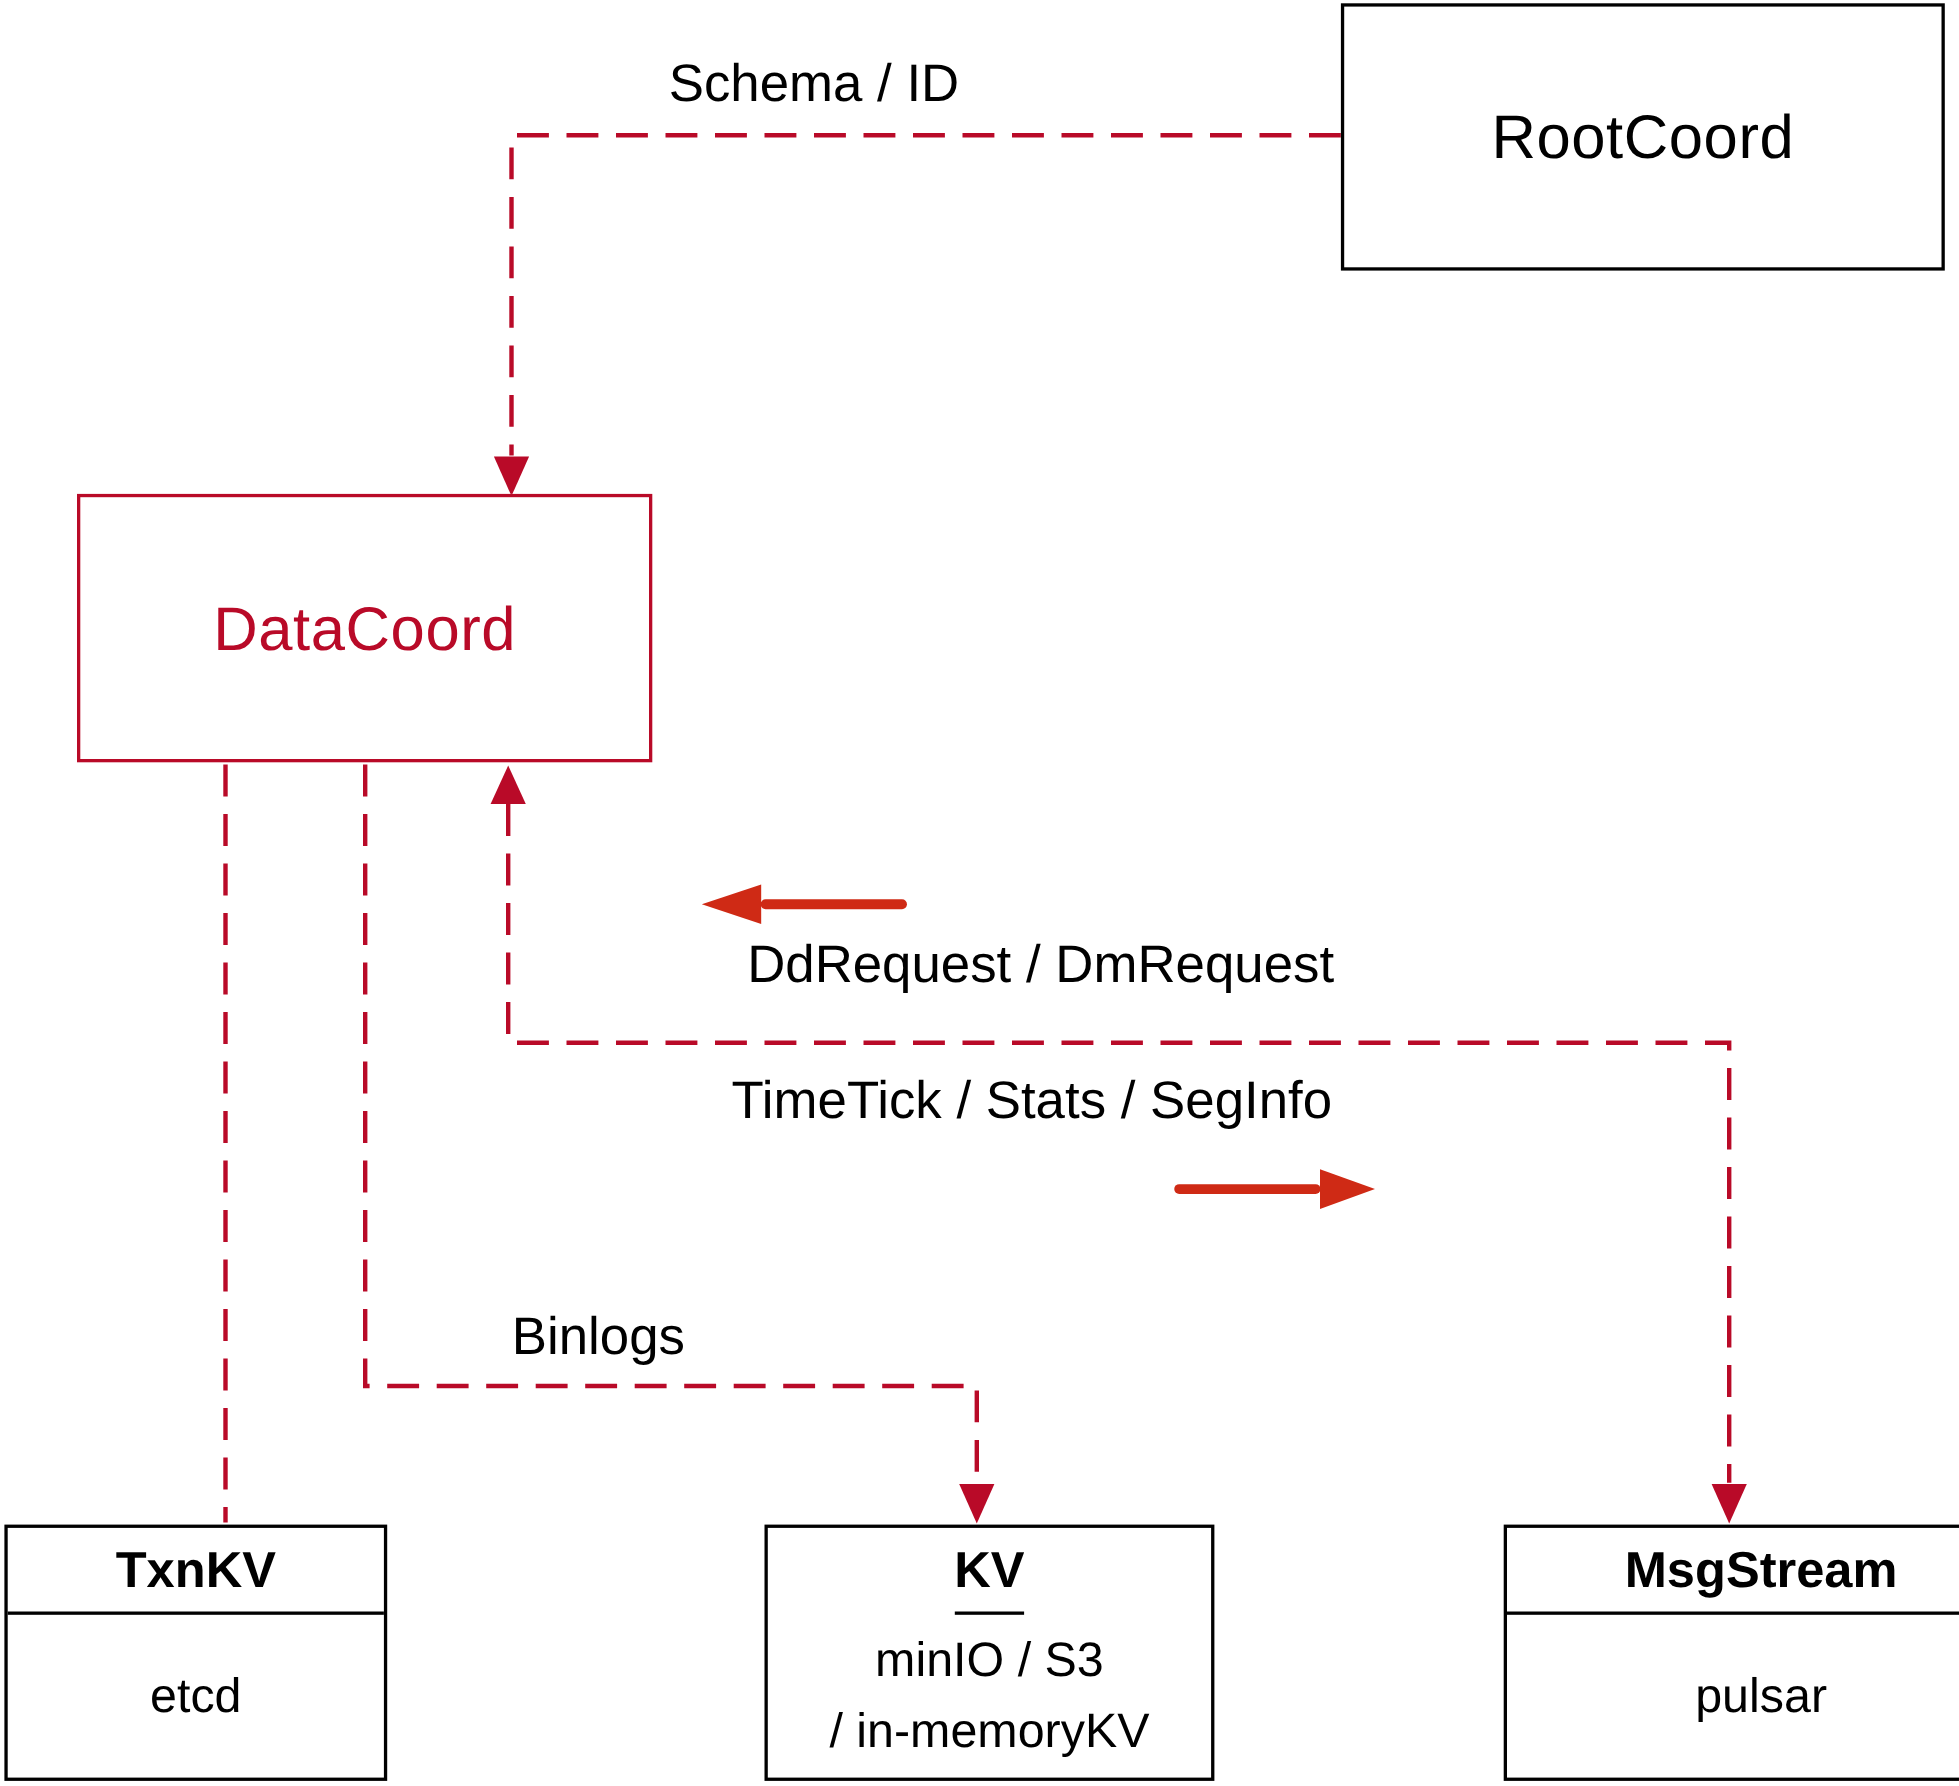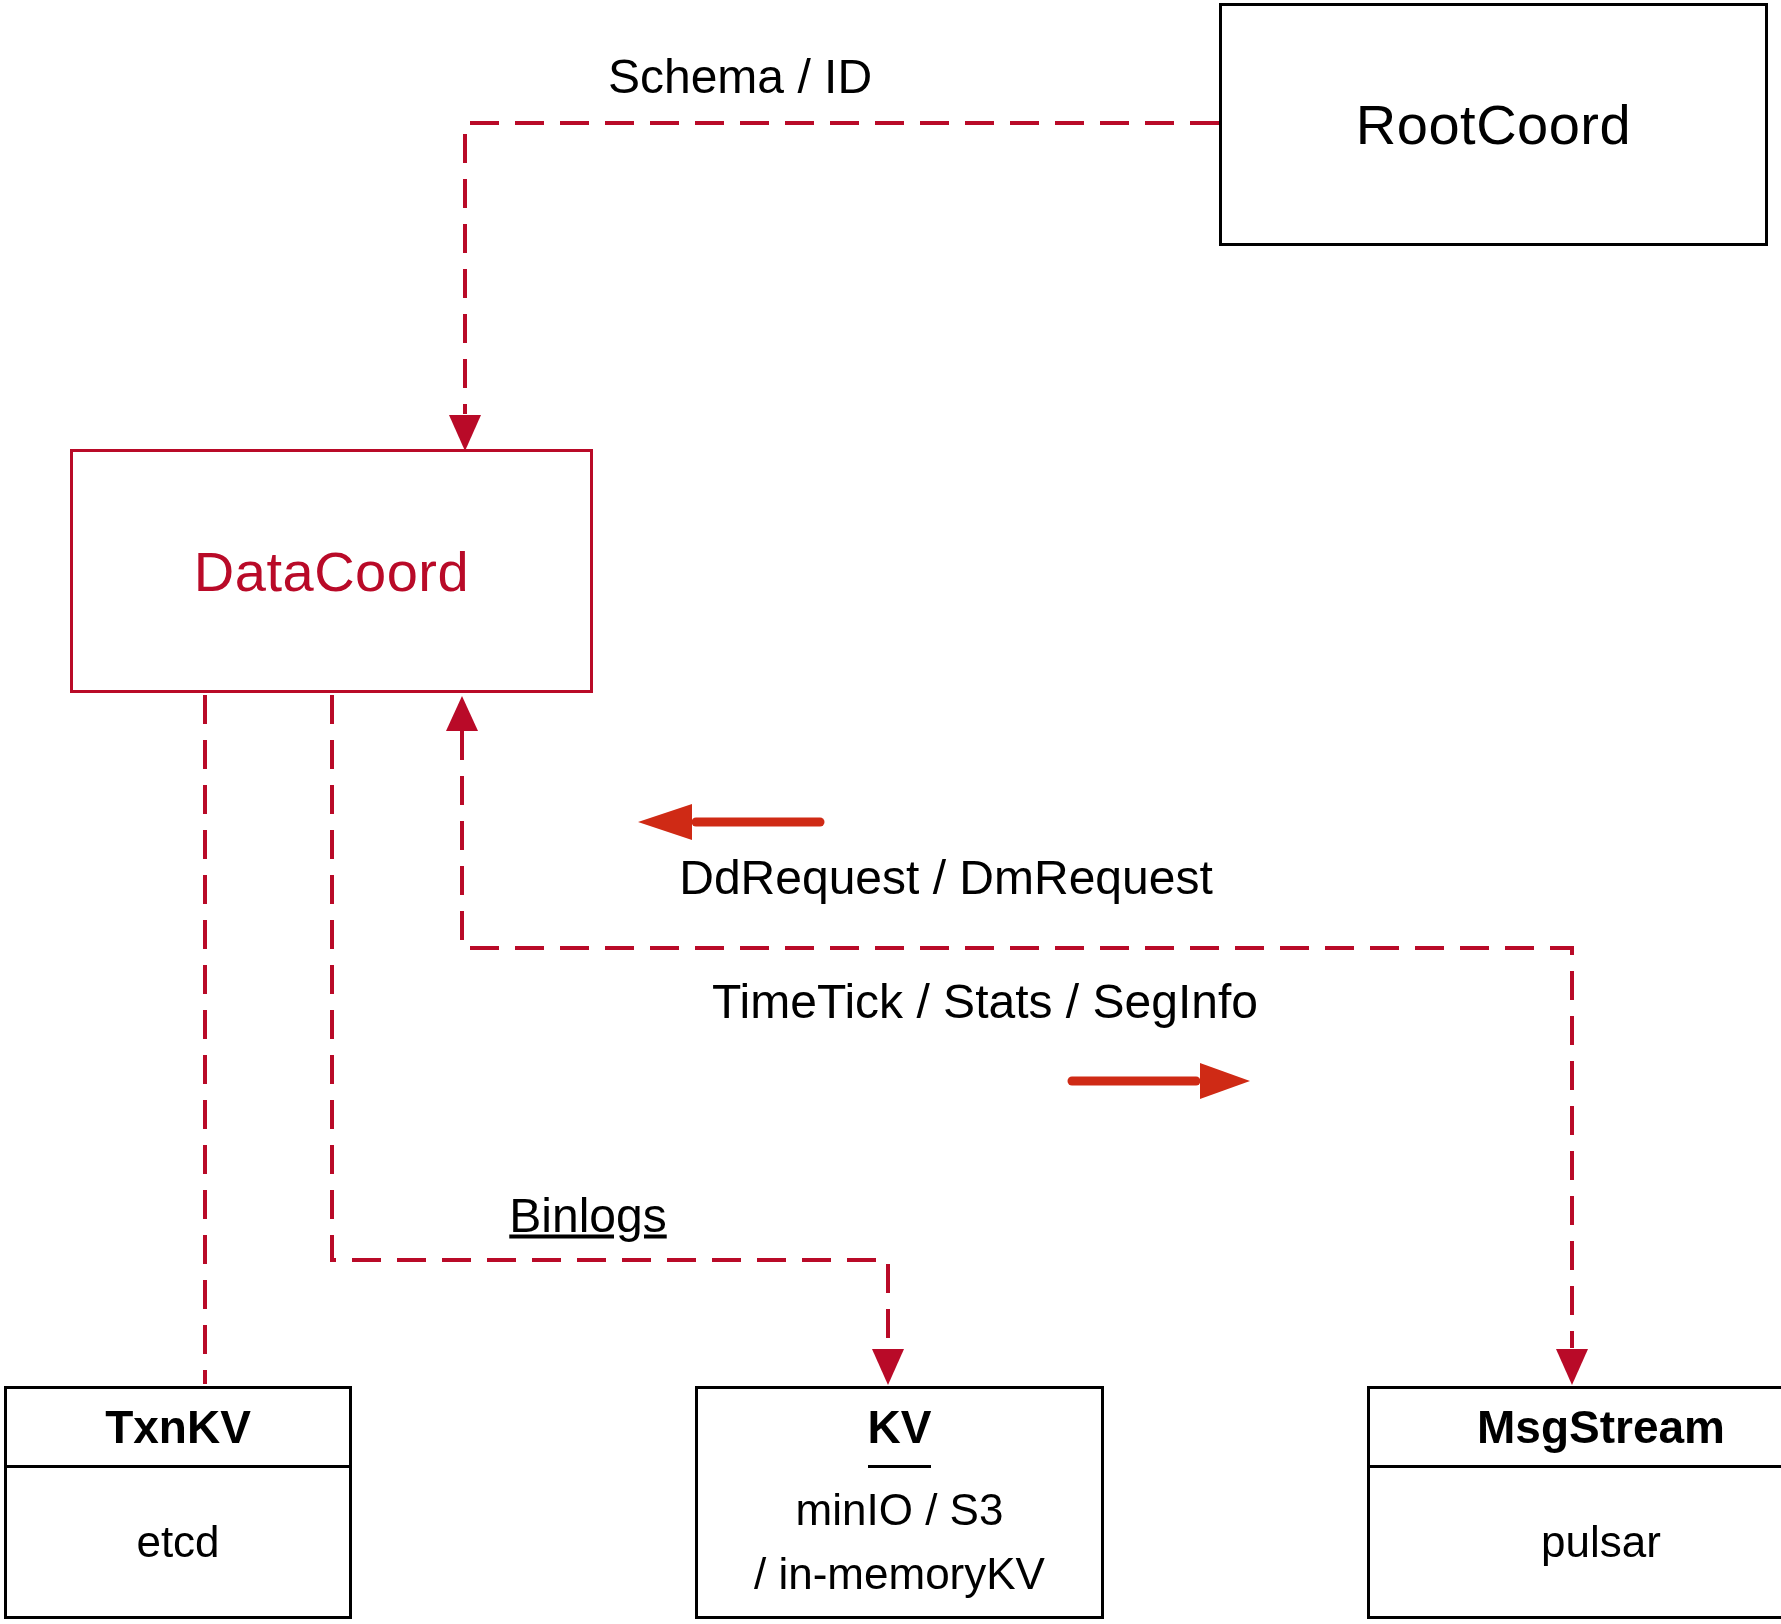--- a/index.html
+++ b/index.html
@@ -53,22 +53,22 @@
   <div class="node red bigtitle" style="left:70px;top:449px;width:523px;height:244px;">
     <span>DataCoord</span>
   </div>
 
   <div class="node black bigtitle" style="left:1219px;top:3px;width:549px;height:243px;">
     <span>RootCoord</span>
   </div>
 
   <div class="edge-label" style="left:740px;top:76px;">Schema / ID</div>
   <div class="edge-label" style="left:946px;top:877px;">DdRequest / DmRequest</div>
-  <div class="edge-label" style="left:938px;top:1001px;margin-left:47px;">TimeTick / Stats / SegInfo</div>
-  <div class="edge-label" style="left:588px;top:1215px;text-decoration:underline;">Binlogs</div>
+  <div class="edge-label" style="left:938px;top:1001px;">TimeTick / Stats / SegInfo</div>
+  <div class="edge-label" style="left:544px;top:1215px;">Binlogs</div>
 
   <div class="tbl" style="left:4px;top:1386px;width:348px;height:233px;">
     <div class="hdr">TxnKV</div>
     <div class="body">
       <span>etcd</span>
     </div>
   </div>
 
   <div class="tbl" style="left:695px;top:1386px;width:409px;height:233px;align-items:center;">
     <div class="hdr">KV</div>

